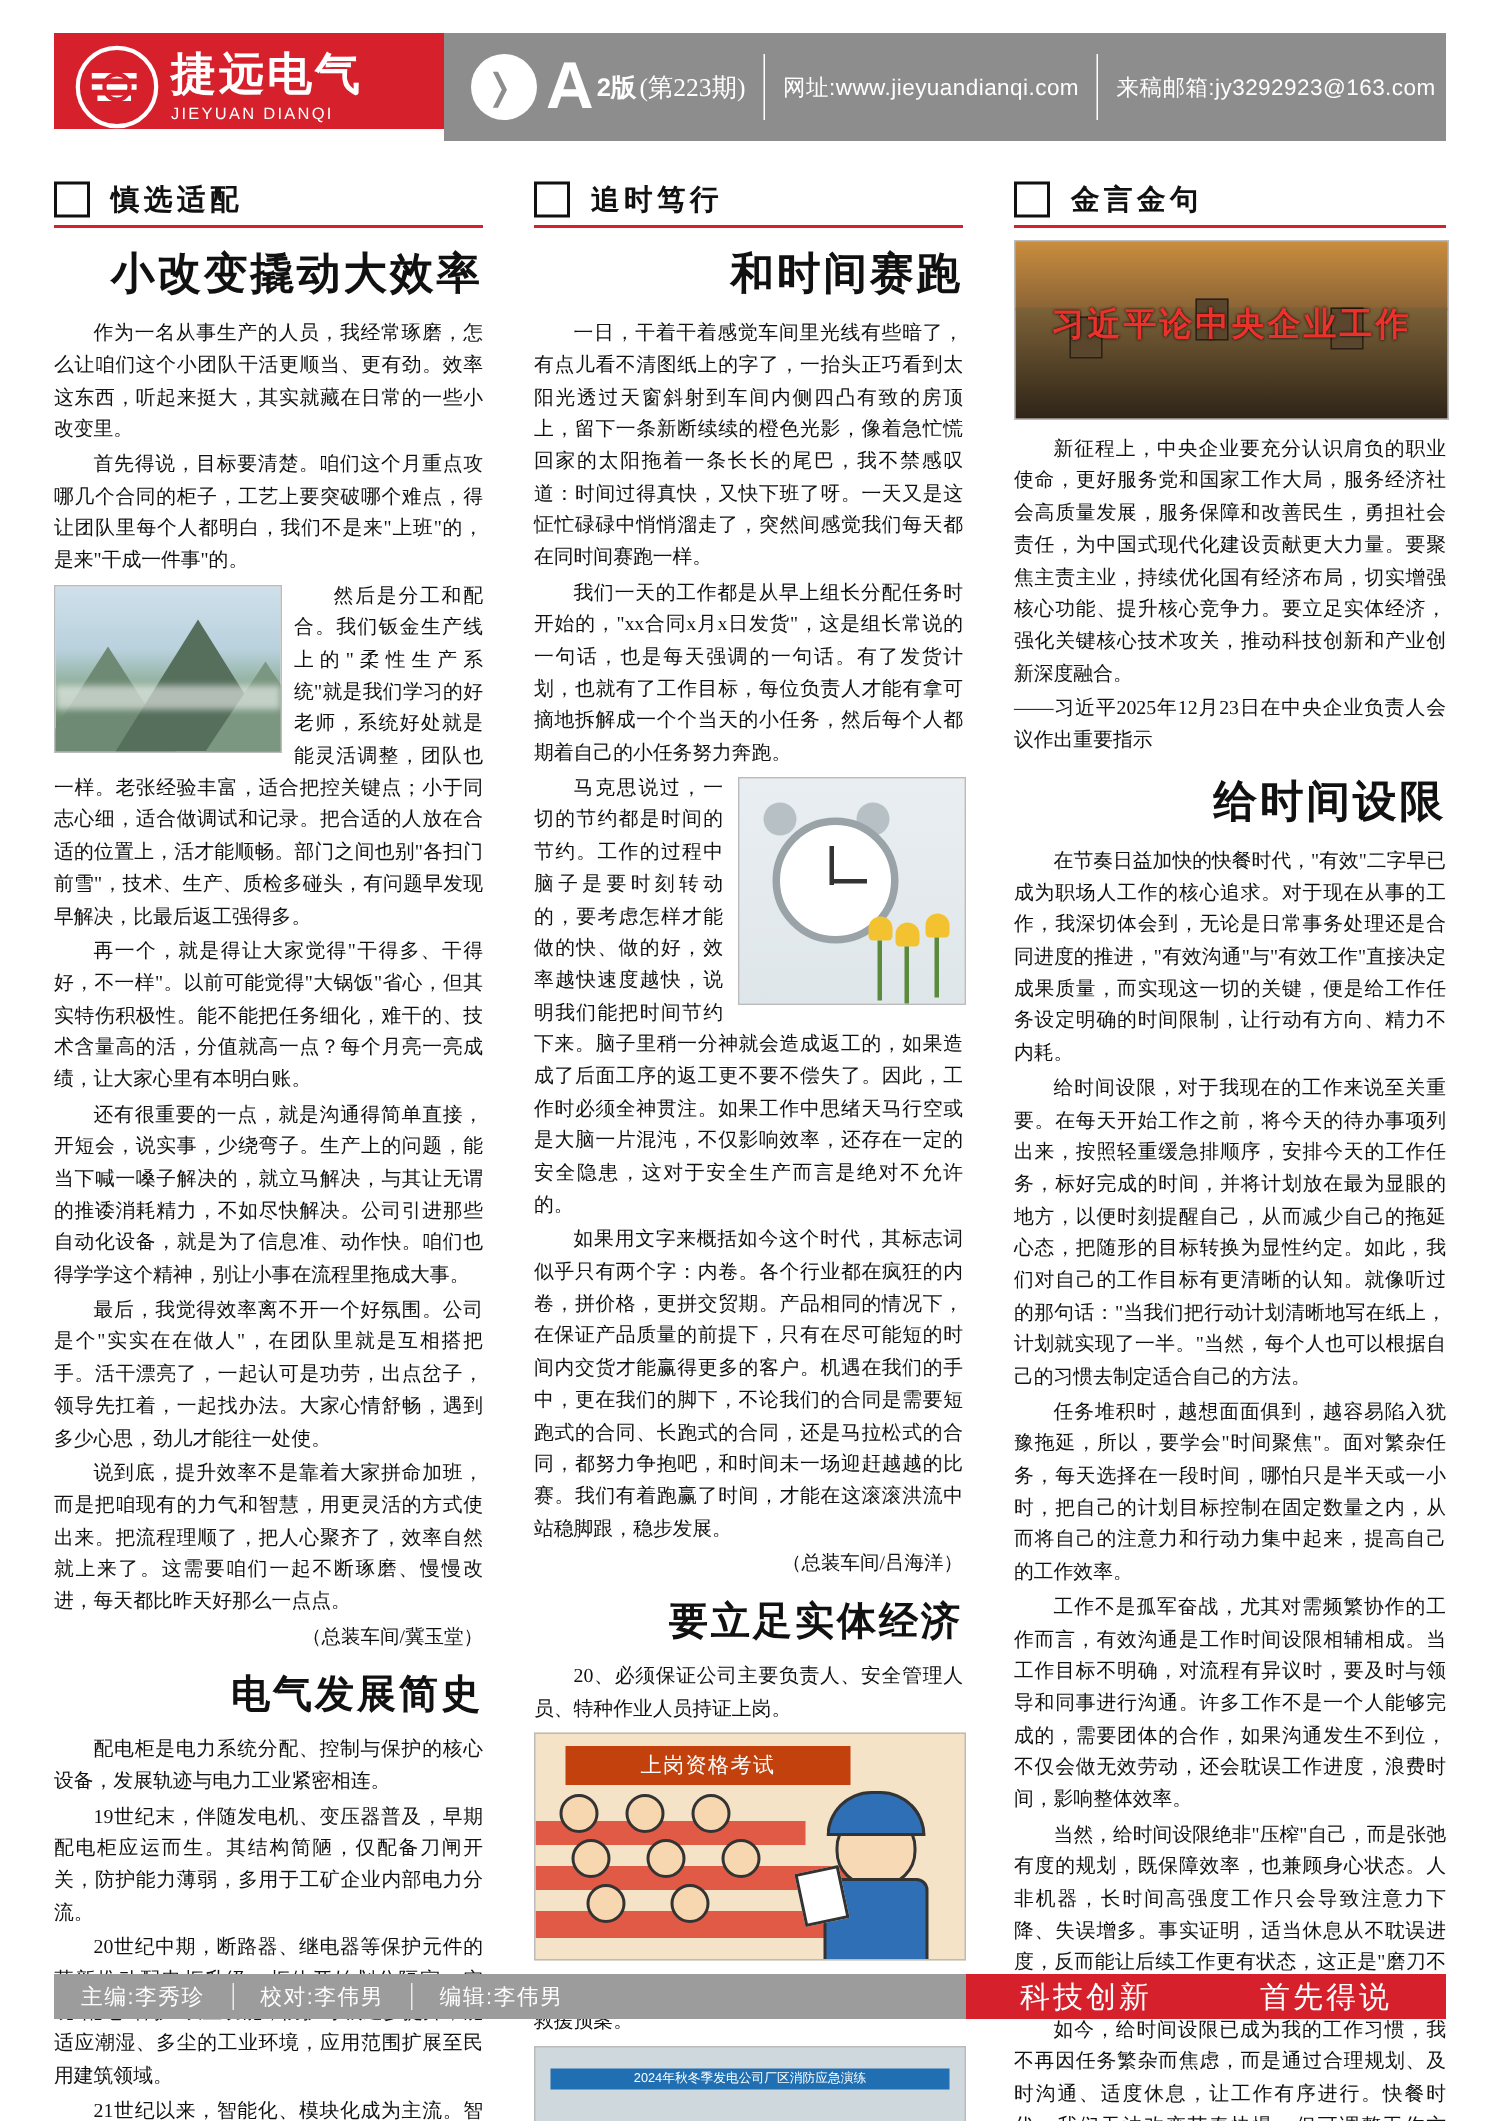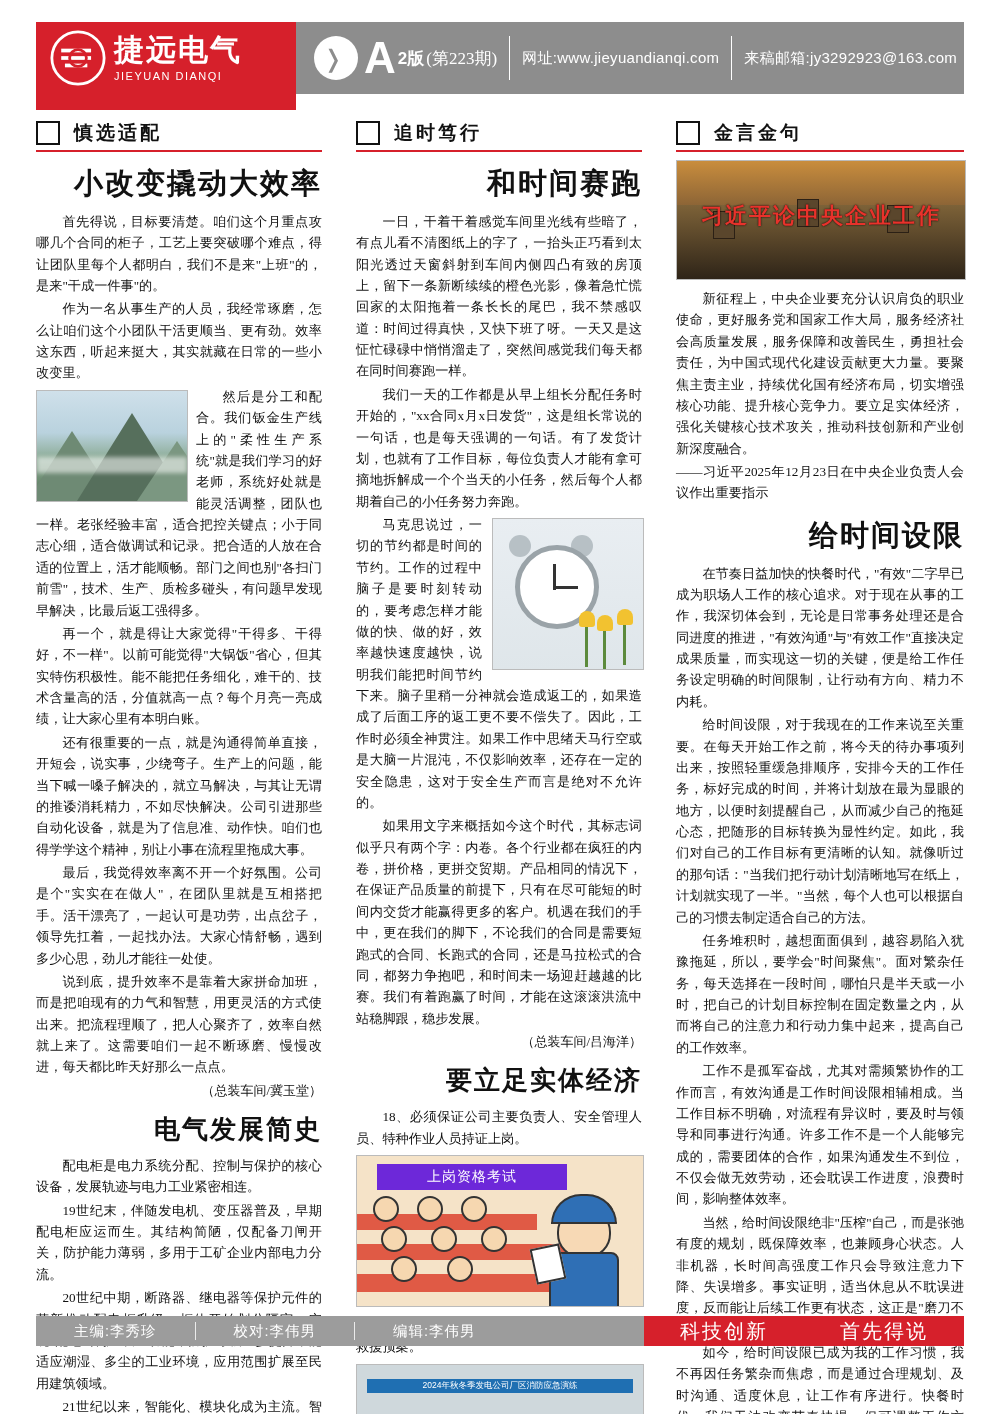--- a/index.html
+++ b/index.html
@@ -6,21 +6,21 @@
   body{
     width:1000px;height:1414px;
     background:#ffffff;
     font-family:"Liberation Serif", serif;
     color:#111;
   }
   .page{position:relative;width:1000px;height:1414px;overflow:hidden;}
 
   
   .masthead{position:absolute;left:0;top:22px;width:1000px;height:72px;}
-  .mh-red{position:absolute;left:36px;top:0;width:260px;height:88px;background:#d6202b;}
+  .mh-red{position:absolute;left:36px;top:0;width:260px;height:64px;background:#d6202b;}
   .mh-red:after{content:"";position:absolute;right:-36px;top:0;width:0;height:0;
      border-left:36px solid #d6202b;border-bottom:72px solid transparent;}
   .logo-wrap{position:absolute;left:0;top:0;width:260px;height:72px;display:flex;align-items:center;}
   .logo-mark{width:56px;height:56px;margin-left:14px;flex:none;}
   .logo-txt{margin-left:8px;color:#fff;line-height:1;}
   .logo-cn{font-family:"Liberation Sans",sans-serif;font-weight:bold;font-size:30px;letter-spacing:2px;}
   .logo-en{font-family:"Liberation Sans",sans-serif;font-size:11px;letter-spacing:1.5px;margin-top:6px;}
 
   .mh-gray{position:absolute;left:296px;top:0;width:668px;height:72px;background:#8d8d8d;
      display:flex;align-items:center;color:#fff;}
@@ -72,21 +72,21 @@
   .clock-body:after{left:36px;top:36px;width:22px;height:3px;}
   .bell{position:absolute;width:22px;height:22px;border-radius:50%;background:#b7c0c5;top:16px;}
   .bell.l{left:16px;}.bell.r{left:78px;}
   .tulip{position:absolute;bottom:0;width:16px;height:54px;}
   .tulip .fl{width:16px;height:16px;border-radius:8px 8px 3px 3px;background:#f2c230;}
   .tulip .st{width:3px;height:40px;background:#5c8a3c;margin-left:6px;}
   .t1{left:104px;}.t2{left:124px;bottom:6px;}.t3{left:86px;bottom:4px;}
 
   
   .photo-exam{height:150px;background:#f5e3c8;position:relative;overflow:hidden;}
-  .exam-banner{position:absolute;left:20px;top:8px;width:190px;height:26px;background:#6d28d9;color:#fff;
+  .exam-banner{position:absolute;left:20px;top:8px;width:190px;height:26px;background:#c2410c;color:#fff;
      font-family:"Liberation Sans",sans-serif;font-size:14px;display:flex;align-items:center;justify-content:center;letter-spacing:1px;}
   .desk{position:absolute;background:#e05a45;}
   .d1{left:0;top:58px;width:180px;height:16px;}
   .d2{left:0;top:88px;width:210px;height:16px;}
   .d3{left:0;top:118px;width:240px;height:18px;}
   .stud{position:absolute;width:22px;height:22px;border-radius:50%;background:#f6d7b0;border:2px solid #333;}
   .worker{position:absolute;right:18px;bottom:0;width:86px;height:120px;}
   .w-head{position:absolute;left:18px;top:22px;width:50px;height:46px;border-radius:24px;background:#f7d9b5;border:2px solid #333;}
   .w-helmet{position:absolute;left:12px;top:8px;width:62px;height:26px;border-radius:30px 30px 0 0;background:#2f6fb5;border:2px solid #333;}
   .w-body{position:absolute;left:10px;top:66px;width:66px;height:54px;background:#2f6fb5;border:2px solid #333;border-radius:8px 8px 0 0;}
@@ -111,21 +111,21 @@
 
   .quote-src{font-size:13.2px;line-height:1.62;text-align:justify;margin:2px 0 0;}
 
   .num-item{font-size:13.2px;line-height:1.62;text-align:justify;text-indent:2em;margin:6px 0 4px;}
 
   .clearfix:after{content:"";display:block;clear:both;}
 
   
   .footer{position:absolute;left:36px;top:1316px;width:928px;height:30px;display:flex;}
   .footer-left{flex:1;background:#9c9c9c;color:#fff;display:flex;align-items:center;}
-  .footer-left .cell{font-family:"Liberation Sans",sans-serif;font-size:14.5px;padding:0 38px;letter-spacing:1px;}
+  .footer-left .cell{font-family:"Liberation Sans",sans-serif;font-size:14.5px;padding:0 18px;letter-spacing:1px;}
   .footer-left .vline{width:1px;height:18px;background:#fff;opacity:.8;}
   .footer-right{width:320px;background:#d6202b;color:#fff;display:flex;align-items:center;justify-content:space-around;}
   .footer-right .cell{font-family:"Liberation Sans",sans-serif;font-size:20px;font-weight:normal;letter-spacing:2px;}
 </style>
 </head>
 <body>
 
 <div class="page">
 
   <div class="masthead">
@@ -160,22 +160,22 @@
   </div>
 
   <div class="col col1">
     <div class="sec-head">
       <div class="sec-box"></div>
       <div class="sec-title">慎选适配</div>
     </div>
 
     <h2 class="art">小改变撬动大效率</h2>
 
+    <p class="body">作为一名从事生产的人员，我经常琢磨，怎么让咱们这个小团队干活更顺当、更有劲。效率这东西，听起来挺大，其实就藏在日常的一些小改变里。</p>
     <p class="body">首先得说，目标要清楚。咱们这个月重点攻哪几个合同的柜子，工艺上要突破哪个难点，得让团队里每个人都明白，我们不是来"上班"的，是来"干成一件事"的。</p>
-    <p class="body">作为一名从事生产的人员，我经常琢磨，怎么让咱们这个小团队干活更顺当、更有劲。效率这东西，听起来挺大，其实就藏在日常的一些小改变里。</p>
 
     <div class="clearfix">
       <div class="figure left">
         <div class="fig-img photo-mountain">
           <div class="pk pk1"></div>
             <div class="pk pk2"></div>
             <div class="pk pk3"></div>
           <div class="mist"></div>
         </div>
       </div>
@@ -226,21 +226,21 @@
             </div>
         </div>
       </div>
       <p class="body">马克思说过，一切的节约都是时间的节约。工作的过程中脑子是要时刻转动的，要考虑怎样才能做的快、做的好，效率越快速度越快，说明我们能把时间节约下来。脑子里稍一分神就会造成返工的，如果造成了后面工序的返工更不要不偿失了。因此，工作时必须全神贯注。如果工作中思绪天马行空或是大脑一片混沌，不仅影响效率，还存在一定的安全隐患，这对于安全生产而言是绝对不允许的。</p>
     </div>
 
     <p class="body">如果用文字来概括如今这个时代，其标志词似乎只有两个字：内卷。各个行业都在疯狂的内卷，拼价格，更拼交贸期。产品相同的情况下，在保证产品质量的前提下，只有在尽可能短的时间内交货才能赢得更多的客户。机遇在我们的手中，更在我们的脚下，不论我们的合同是需要短跑式的合同、长跑式的合同，还是马拉松式的合同，都努力争抱吧，和时间未一场迎赶越越的比赛。我们有着跑赢了时间，才能在这滚滚洪流中站稳脚跟，稳步发展。</p>
     <p class="sign">（总装车间/吕海洋）</p>
 
     <h2 class="art sm">要立足实体经济</h2>
-    <p class="num-item">18、必须保证公司主要负责人、安全管理人员、特种作业人员持证上岗。</p>
+    <p class="num-item">20、必须保证公司主要负责人、安全管理人员、特种作业人员持证上岗。</p>
 
     <div class="figure">
       <div class="fig-img photo-exam">
         <div class="exam-banner">上岗资格考试</div>
         <div class="desk d1"></div>
           <div class="desk d2"></div>
           <div class="desk d3"></div>
         <div class="stud" style="left:16px;top:40px;"></div>
         <div class="stud" style="left:60px;top:40px;"></div>
         <div class="stud" style="left:104px;top:40px;"></div>

